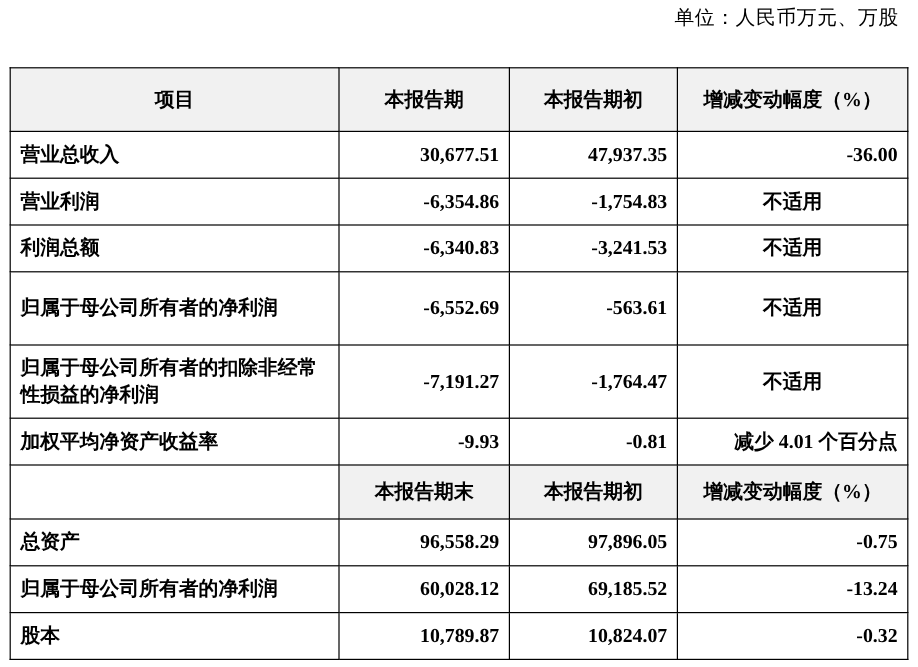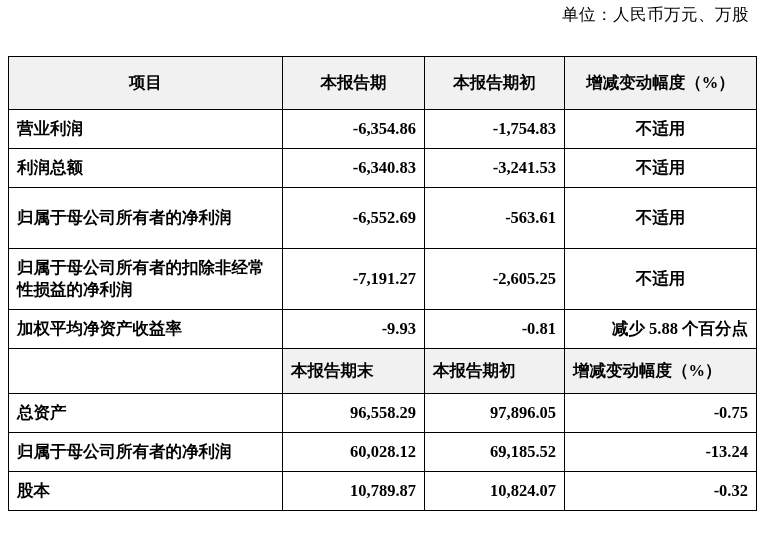--- a/index.html
+++ b/index.html
@@ -51,21 +51,21 @@
     font-weight: bold;
   }
   .hdr td {
     background: #f1f1f1;
     text-align: center;
     height: 42px;
     font-size: 16.5px;
   }
   .subhdr td {
     background: #f1f1f1;
-    text-align: left;
+    text-align: center;
     height: 34px;
     font-size: 16.5px;
   }
   .subhdr td.blank {
     background: #ffffff;
   }
   td.label {
     text-align: left;
     font-size: 16.5px;
   }
@@ -99,20 +99,26 @@
         <col class="c4">
     </colgroup>
     <tbody>
       <tr class="hdr">
         <td>项目</td>
         <td>本报告期</td>
         <td>本报告期初</td>
         <td>增减变动幅度（%）</td>
       </tr>
 
+      <tr class="r1">
+        <td class="label">营业总收入</td>
+        <td class="num">30,677.51</td>
+        <td class="num">47,937.35</td>
+        <td class="chg">-36.00</td>
+      </tr>
 
       <tr class="r1">
         <td class="label">营业利润</td>
         <td class="num">-6,354.86</td>
         <td class="num">-1,754.83</td>
         <td class="chg na">不适用</td>
       </tr>
 
       <tr class="r1">
         <td class="label">利润总额</td>
@@ -124,30 +130,30 @@
       <tr class="r2">
         <td class="label">归属于母公司所有者的净利润</td>
         <td class="num">-6,552.69</td>
         <td class="num">-563.61</td>
         <td class="chg na">不适用</td>
       </tr>
 
       <tr class="r2">
         <td class="label">归属于母公司所有者的扣除非经常性损益的净利润</td>
         <td class="num">-7,191.27</td>
-        <td class="num">-2,605.25</td>
+        <td class="num">-1,764.47</td>
         <td class="chg na">不适用</td>
       </tr>
 
 
       <tr class="r1">
         <td class="label">加权平均净资产收益率</td>
         <td class="num">-9.93</td>
         <td class="num">-0.81</td>
-        <td class="chg">减少 5.88 个百分点</td>
+        <td class="chg">减少 4.01 个百分点</td>
       </tr>
 
       <tr class="subhdr">
         <td class="blank"></td>
         <td>本报告期末</td>
         <td>本报告期初</td>
         <td>增减变动幅度（%）</td>
       </tr>
 
       <tr class="r1">

